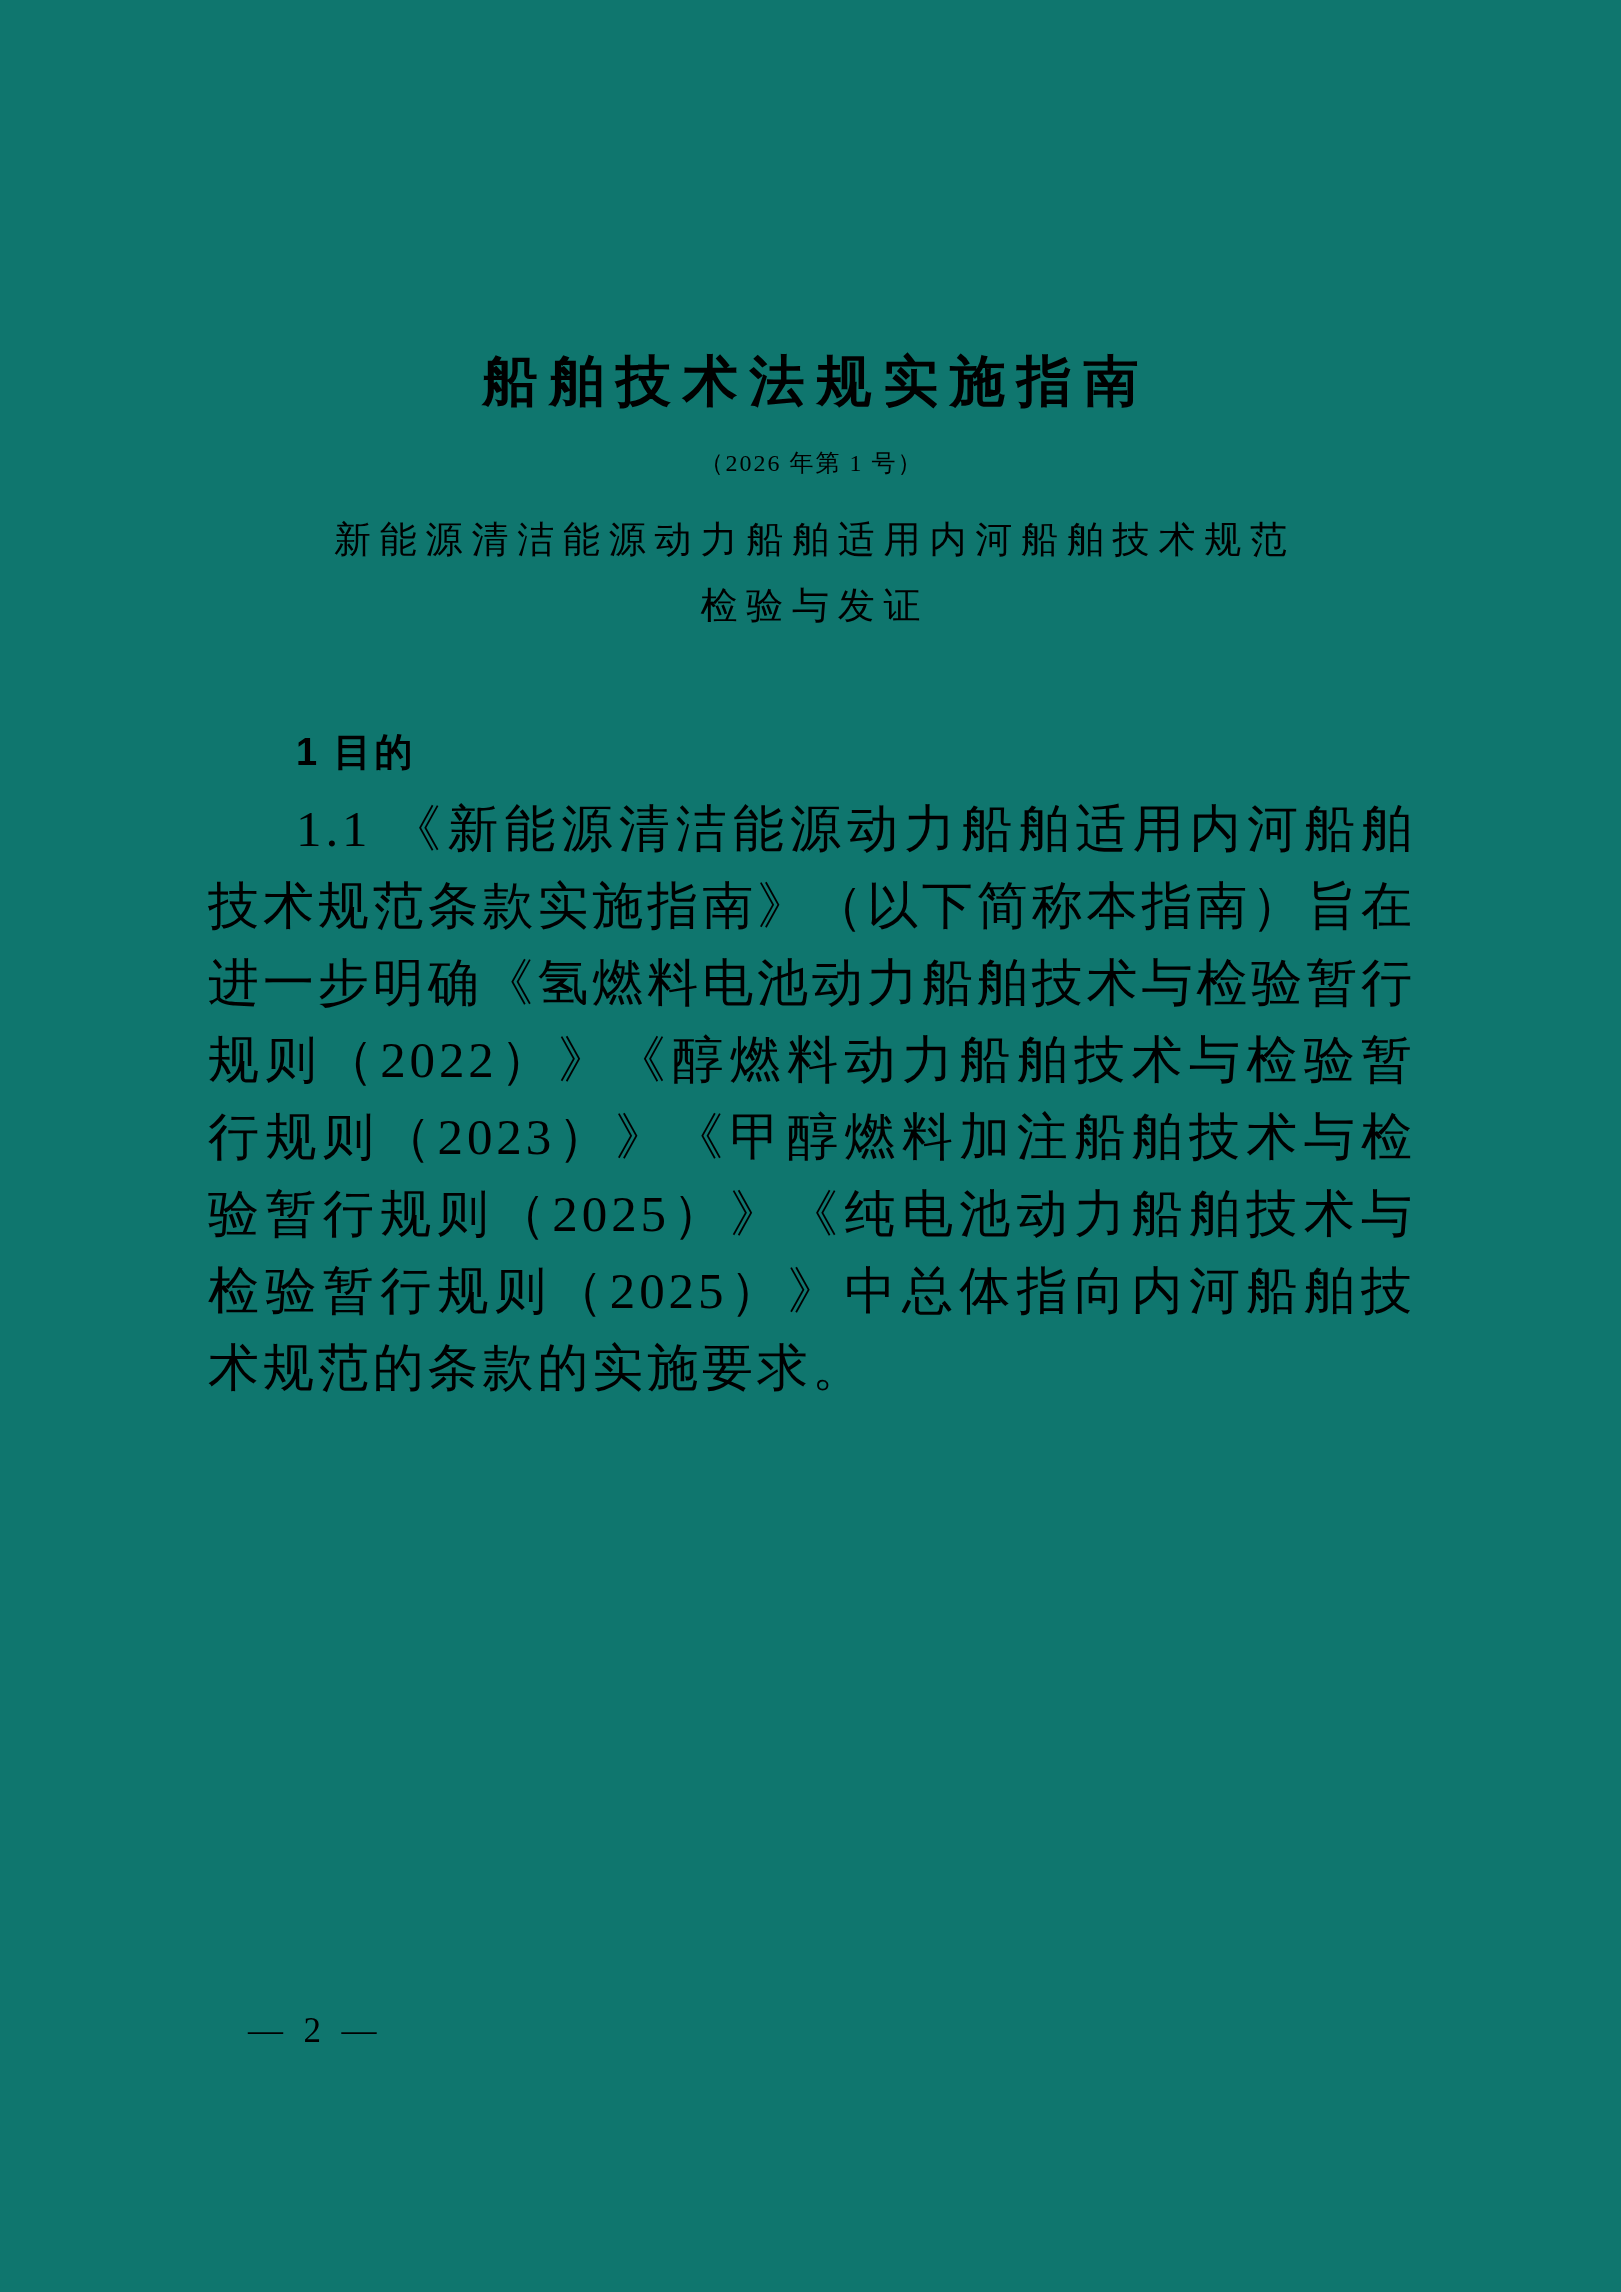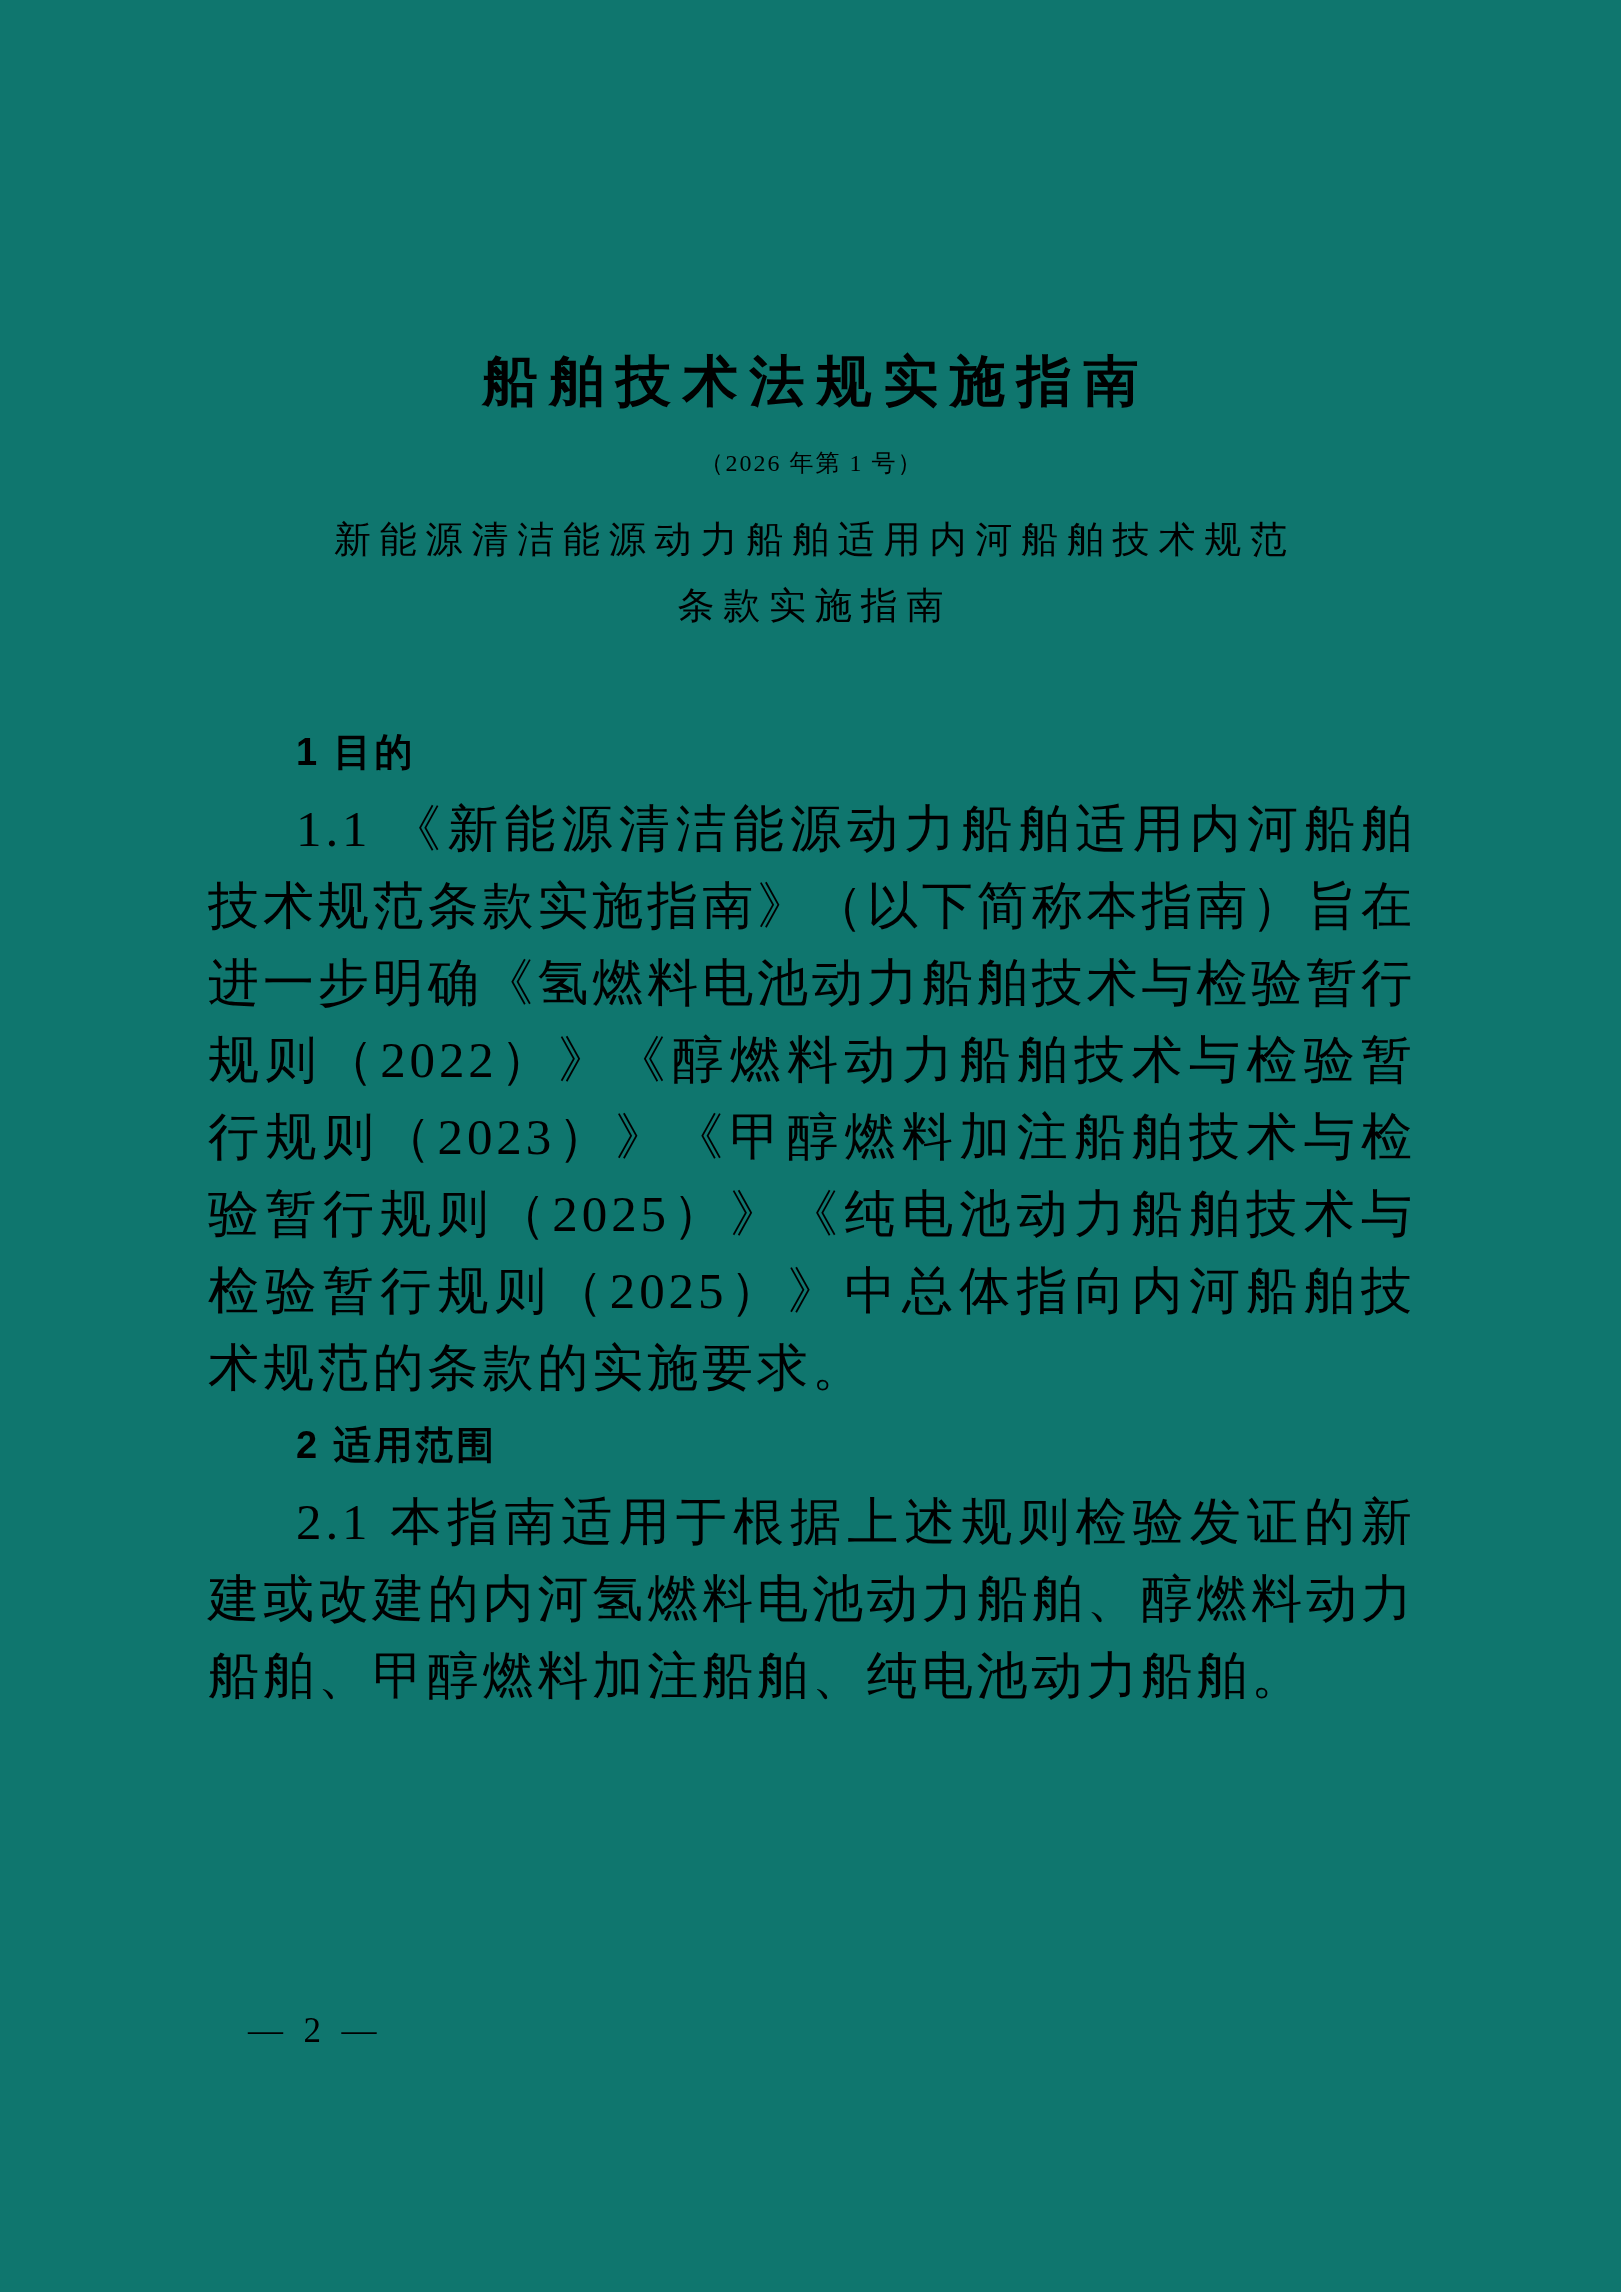--- a/index.html
+++ b/index.html
@@ -89,34 +89,30 @@
 </style>
 </head>
 <body>
 
 <div class="page">
 
   <header class="doc-header">
     <h1 class="doc-title">船舶技术法规实施指南</h1>
     <div class="issue-number">（2026 年第 1 号）</div>
     <div class="doc-subtitle first">新能源清洁能源动力船舶适用内河船舶技术规范</div>
-    <div class="doc-subtitle second">条款实施指南</div>
+    <div class="doc-subtitle second">检验与发证</div>
   </header>
 
   <main class="doc-body">
 
     <section>
       <h2 class="section-heading">1 目的</h2>
       <p class="section-paragraph">1.1 《新能源清洁能源动力船舶适用内河船舶技术规范条款实施指南》（以下简称本指南）旨在进一步明确《氢燃料电池动力船舶技术与检验暂行规则（2022）》《醇燃料动力船舶技术与检验暂行规则（2023）》《甲醇燃料加注船舶技术与检验暂行规则（2025）》《纯电池动力船舶技术与检验暂行规则（2025）》中总体指向内河船舶技术规范的条款的实施要求。</p>
     </section>
 
-    <section>
-      <h2 class="section-heading">2 适用范围</h2>
-      <p class="section-paragraph">2.1 本指南适用于根据上述规则检验发证的新建或改建的内河氢燃料电池动力船舶、醇燃料动力船舶、甲醇燃料加注船舶、纯电池动力船舶。</p>
-    </section>
 
 
   </main>
 
   <footer class="page-footer">
     <span class="page-number">— 2 —</span>
   </footer>
 
 </div>
 

